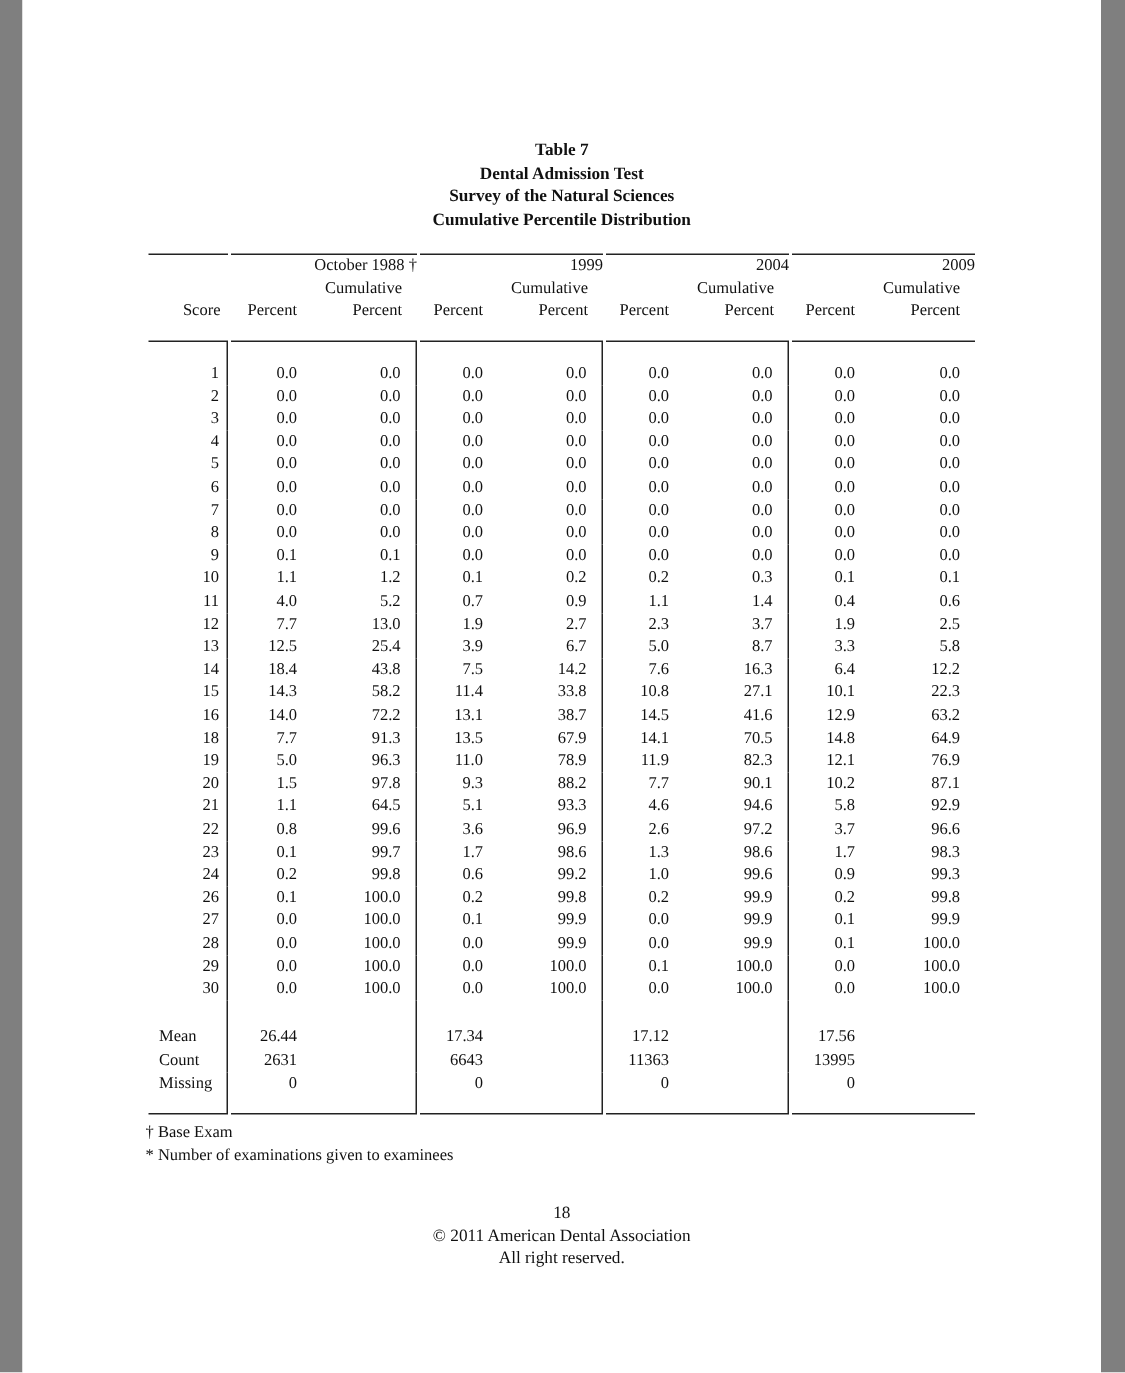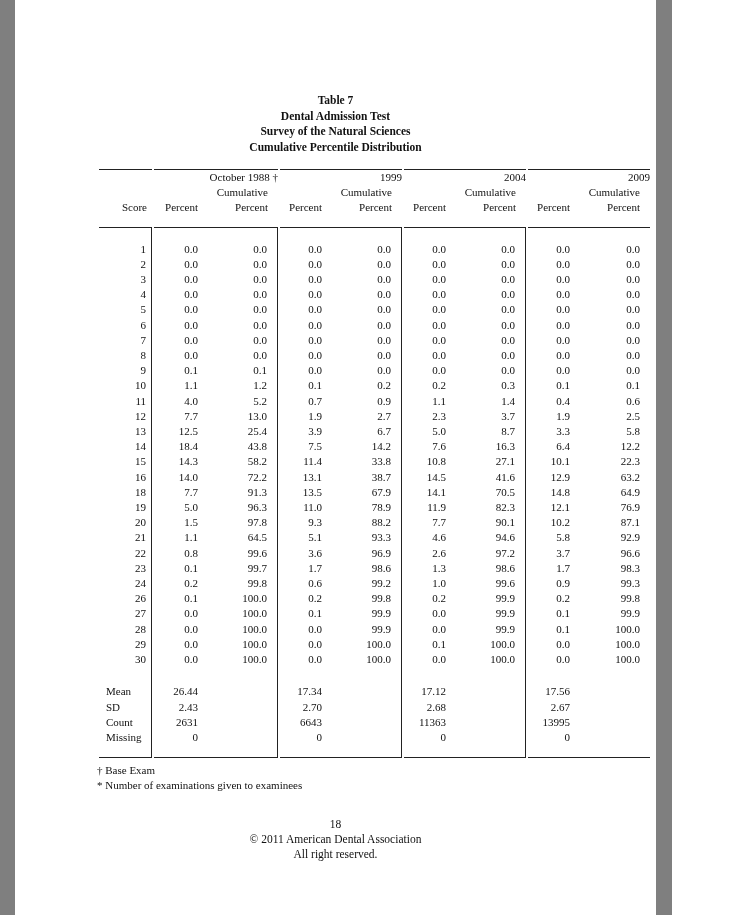--- a/index.html
+++ b/index.html
@@ -1,19 +1,19 @@
 <!DOCTYPE html>
 <html><head>
 <meta charset="utf-8">
 <style>
   * { margin: 0; padding: 0; box-sizing: border-box; }
   html, body { width: 750px; height: 915px; }
   body { font-family: "Liberation Serif", serif; color: #111; background: #fff; }
 
-  .screen { position: relative; width: 672px; height: 915px; background: #fff; overflow: hidden; }
+  .screen { position: relative; width: 750px; height: 915px; background: #fff; overflow: hidden; }
   .gutter { position: absolute; top: 0; height: 100%; background: #7f7f7f; }
   .gutter-left { left: 0; width: 15px; }
   .gutter-right { right: 0; width: 16px; }
   .page { position: absolute; left: 15px; right: 16px; top: 0; bottom: 0; background: #fff; }
 
   .title-block { margin-top: 93px; text-align: center; font-weight: bold;
                  font-size: 11.5px; line-height: 15.5px; }
 
   .table-wrap { margin: 14px 0 0 82px; }
   table { border-collapse: separate; border-spacing: 2px 0; table-layout: fixed;
@@ -452,31 +452,20 @@
     <td class="pct">26.44</td>
     <td class="cum vline"></td>
     <td class="pct">17.34</td>
     <td class="cum vline"></td>
     <td class="pct">17.12</td>
     <td class="cum vline"></td>
     <td class="pct">17.56</td>
     <td class="cum"></td>
   </tr>
             <tr>
-    <td class="sum-label vline">SD</td>
-    <td class="pct">2.43</td>
-    <td class="cum vline"></td>
-    <td class="pct">2.70</td>
-    <td class="cum vline"></td>
-    <td class="pct">2.68</td>
-    <td class="cum vline"></td>
-    <td class="pct">2.67</td>
-    <td class="cum"></td>
-  </tr>
-            <tr>
     <td class="sum-label vline">Count</td>
     <td class="pct">2631</td>
     <td class="cum vline"></td>
     <td class="pct">6643</td>
     <td class="cum vline"></td>
     <td class="pct">11363</td>
     <td class="cum vline"></td>
     <td class="pct">13995</td>
     <td class="cum"></td>
   </tr>

